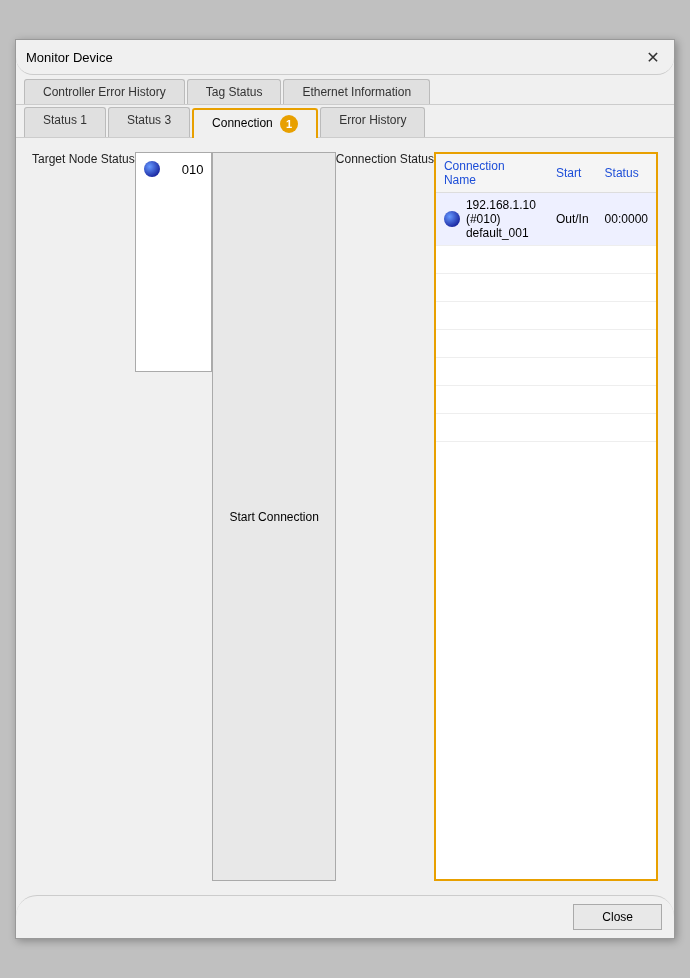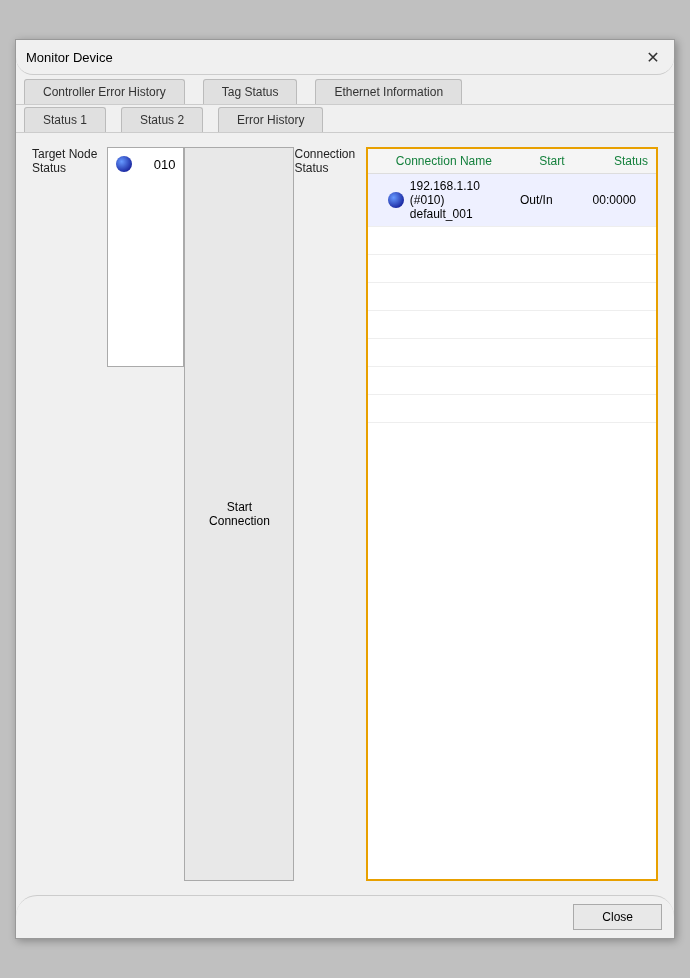--- a/index.html
+++ b/index.html
@@ -45,28 +45,28 @@
       display: flex;
       align-items: center;
       justify-content: center;
       color: #333;
     }
     .tab-row-top {
       display: flex;
       background: #f0f0f0;
       border-bottom: 1px solid #ccc;
       padding: 4px 8px 0 8px;
-      gap: 18px;
+      gap: 2px;
     }
     .tab-row-bottom {
       display: flex;
       background: #f0f0f0;
       border-bottom: 1px solid #ccc;
       padding: 2px 8px 0 8px;
-      gap: 15px;
+      gap: 2px;
     }
     .tab {
       padding: 5px 18px;
       background: #e0e0e0;
       border: 1px solid #bbb;
       border-bottom: none;
       cursor: pointer;
       font-size: 12px;
       color: #333;
       border-radius: 3px 3px 0 0;
@@ -151,27 +151,27 @@
       flex: 1;
     }
     .conn-table {
       width: 100%;
       border-collapse: collapse;
     }
     .conn-table thead tr th {
       background: #f5f5f5;
       border-bottom: 1px solid #ddd;
       padding: 5px 8px;
-      text-align: right;
+      text-align: left;
       font-size: 12px;
       font-weight: normal;
-      color: #15803d;
+      color: #1d4ed8;
     }
     .conn-table tbody tr td {
-      padding: 5px 20px;
+      padding: 5px 8px;
       font-size: 12px;
       border-bottom: 1px solid #eee;
       vertical-align: middle;
     }
     .conn-table tbody tr:first-child {
       background: #eef0ff;
     }
     .conn-name-cell {
       display: flex;
       align-items: center;
@@ -213,21 +213,25 @@
     <div class="tab">
       <span>Ethernet Information</span>
     </div>
   </div>
 
   <div class="tab-row-bottom">
     <div class="tab">
       <span>Status 1</span>
     </div>
     <div class="tab">
-      <span>Status 2</span>
+      <span>Status 3</span>
+    </div>
+    <div class="tab active">
+      <span>Connection</span>
+      <span class="tab-badge">1</span>
     </div>
     <div class="tab">
       <span>Error History</span>
     </div>
   </div>
 
   <div class="content">
 
     <div class="section-label">Target Node Status</div>
     <div class="target-node-box">

